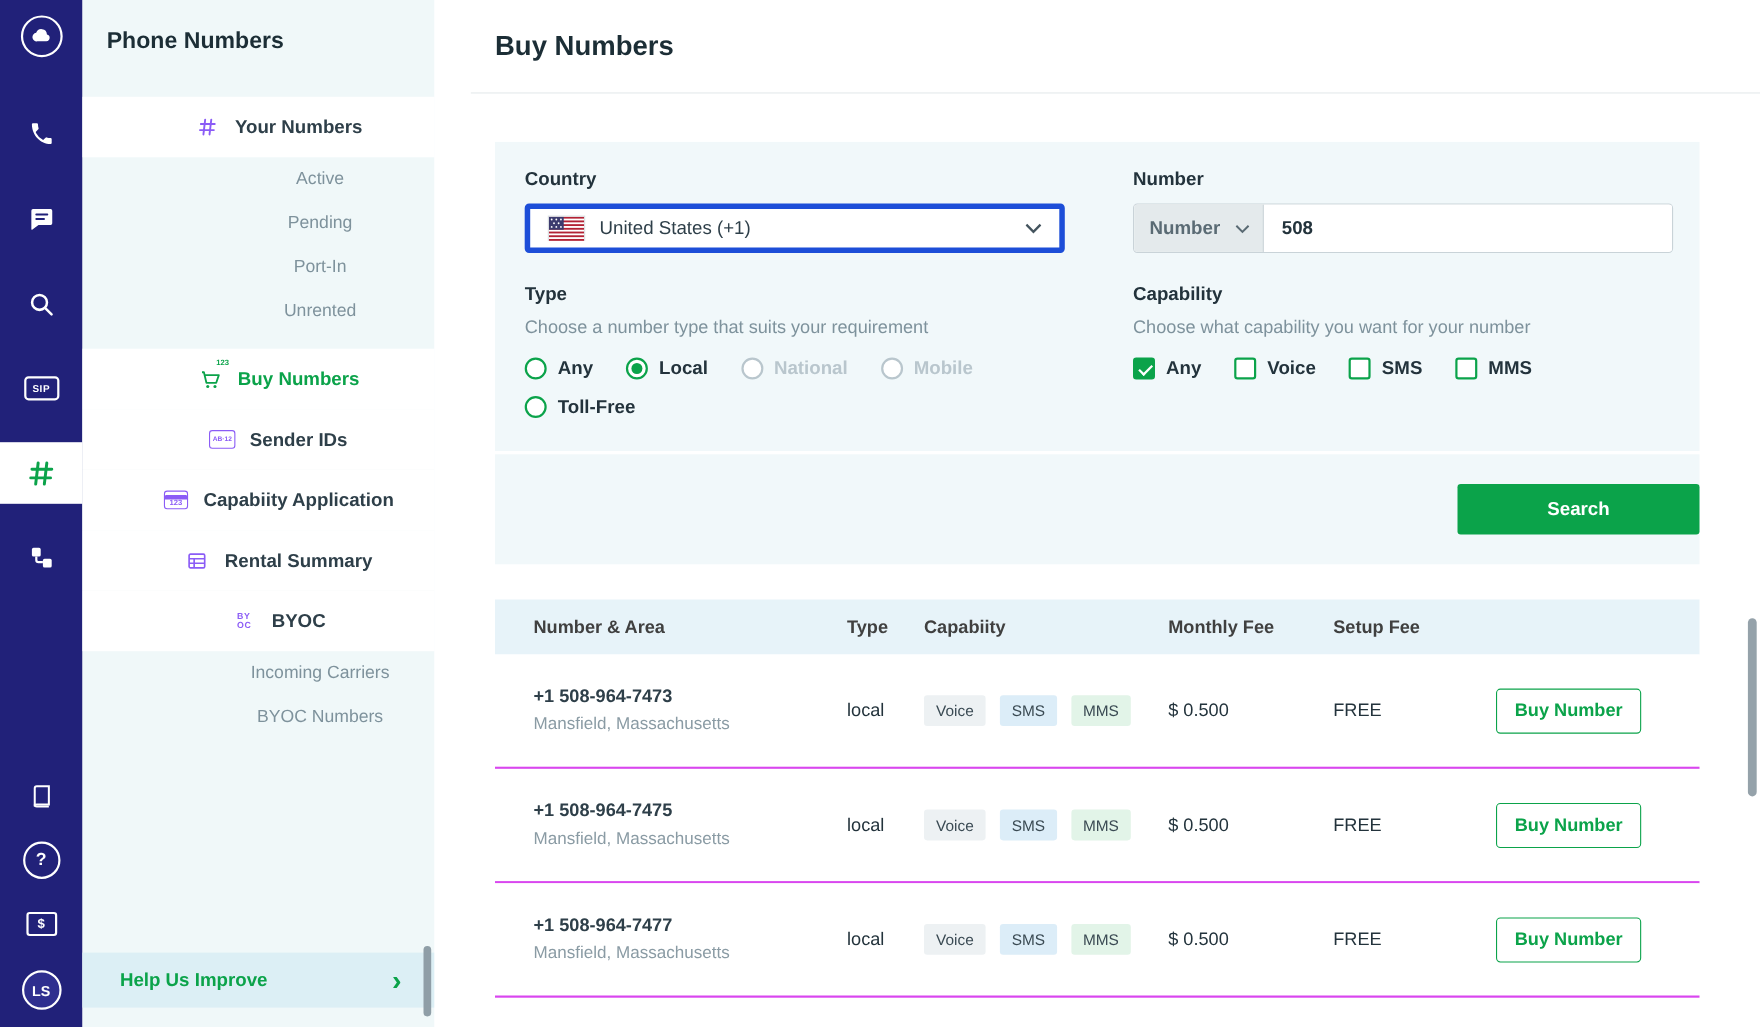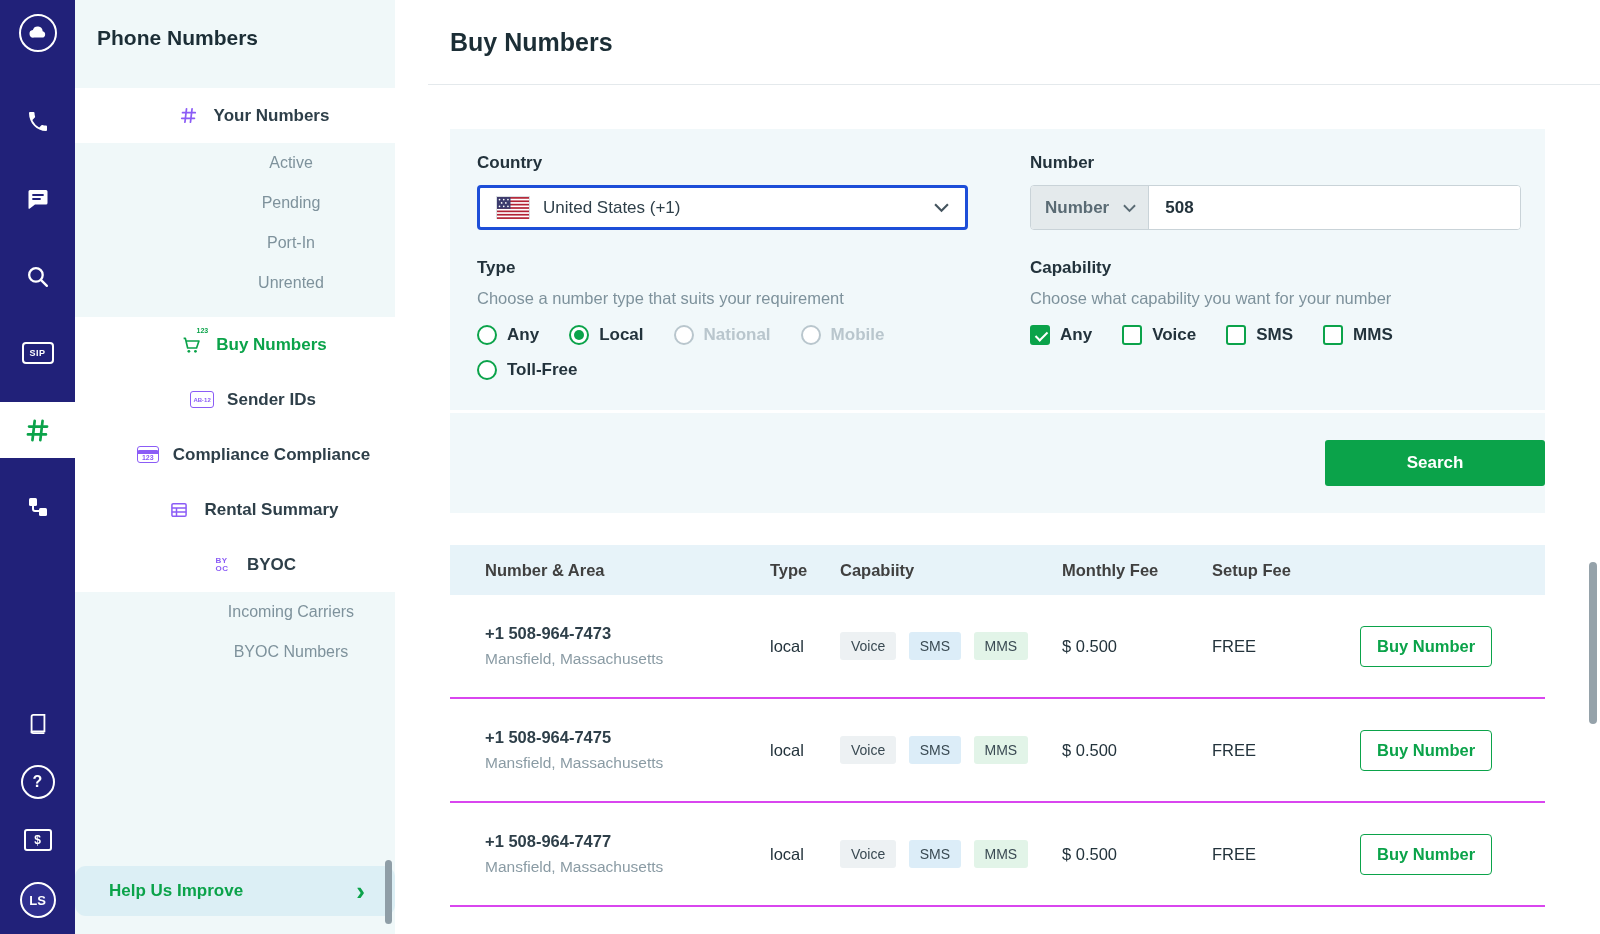--- a/index.html
+++ b/index.html
@@ -34,36 +34,36 @@
   .mi.sub { height:40px; padding-left:112px; font-size:16px; color:#7E929C; }
   .mi.space-before { margin-top:14px; }
   .mi.active-item { color:#0BA34A; }
   .mi-icon { width:24px; display:flex; justify-content:center; align-items:center; color:#8b5cf6; position:relative; }
   .mi.active-item .mi-icon { color:#0BA34A; }
   .cart-badge { position:absolute; top:-7px; right:-5px; font-size:7px; font-weight:700; color:#0BA34A; }
   .idcard { width:24px; height:17px; border:1.6px solid currentColor; border-radius:3px; display:flex; align-items:center; justify-content:center; font-size:6px; font-weight:700; color:inherit; }
   .card123 { width:22px; height:17px; border:1.6px solid currentColor; border-radius:3px; display:flex; flex-direction:column; align-items:center; justify-content:flex-end; font-size:7px; font-weight:700; padding-bottom:1px; }
   .card123 i { display:block; width:100%; height:4px; background:currentColor; border-radius:1px 1px 0 0; font-style:normal; }
   .byoc-txt { font-size:8px; font-weight:700; line-height:.95; letter-spacing:.5px; text-align:left; }
-  .help-bar { position:absolute; left:0; right:0; bottom:18px; height:50px; background:#DCEFF5; display:flex; align-items:center; padding:0 30px 0 34px; color:#0BA34A; font-size:17px; font-weight:700; cursor:pointer;border-radius:11px; }
+  .help-bar { position:absolute; left:0; right:0; bottom:18px; height:50px; background:#DCEFF5; display:flex; align-items:center; padding:0 30px 0 34px; color:#0BA34A; font-size:17px; font-weight:700; cursor:pointer; }
   .help-bar .chev { margin-left:auto; font-size:26px; line-height:1; font-weight:700; }
   .sb-scroll { position:absolute; right:3px; bottom:10px; width:7px; height:64px; background:#8F9EA7; border-radius:4px; }
 
   
   .main { flex:1; position:relative; background:#fff; }
   .page-head { height:85px; position:relative; }
   .page-head h1 { padding:28px 0 0 55px; font-size:25px; font-weight:600; color:#1C2E36; }
   .page-head::after { content:""; position:absolute; left:33px; right:0; bottom:0; height:1px; background:#E4E9EC; }
   .content { margin:44px 55px 0 55px; }
 
   .form-panel { background:#F1F8FA; padding:24px 24px 30px 27px; display:grid; grid-template-columns:1fr 1fr; column-gap:62px; }
   .f-label { font-size:17px; font-weight:700; color:#23333C; }
   .f-sub { margin-top:11px; font-size:16.5px; color:#7E929C; }
   .mt { margin-top:28px; }
-  .select { margin-top:12px; height:45px; background:#fff; border:3px solid #1d4ed8; border-radius:4px; display:flex; align-items:center; padding:0 16px; font-size:17px; color:#2E3F49; cursor:pointer; }
+  .select { margin-top:12px; height:45px; background:#fff; border:5px solid #1d4ed8; border-radius:4px; display:flex; align-items:center; padding:0 16px; font-size:17px; color:#2E3F49; cursor:pointer; }
   .flag { width:34px; height:23px; margin-right:13px; display:inline-flex; border:1px solid #D8DEE2; }
   .chev-down { margin-left:auto; display:flex; }
   .combo { margin-top:12px; height:45px; background:#fff; border:1px solid #C9D3D8; border-radius:4px; display:flex; overflow:hidden; }
   .combo-prefix { background:#E4EAEC; display:flex; align-items:center; gap:14px; padding:0 12px 0 14px; font-size:17px; color:#5A6B74; font-weight:600; border-right:1px solid #C9D3D8; cursor:pointer; }
   .combo input { flex:1; border:none; outline:none; padding:0 16px; font-size:17px; font-weight:600; color:#23333C; font-family:inherit; background:#fff; }
   .opts { margin-top:17px; display:flex; flex-wrap:wrap; gap:15px 30px; align-items:center; }
   .opt { display:flex; align-items:center; gap:10px; font-size:17px; font-weight:600; color:#23333C; cursor:pointer; }
   .radio { width:20px; height:20px; border:2px solid #0BA34A; border-radius:50%; background:#fff; position:relative; flex-shrink:0; }
   .radio.checked::after { content:""; position:absolute; inset:3px; background:#0BA34A; border-radius:50%; }
   .opt.disabled { color:#B9C6CD; }
@@ -202,21 +202,21 @@
         <span>Sender IDs</span>
       </div>
 
       <div class="mi main">
         <span class="mi-icon">
           <span class="card123">
               <i></i>
               <span>123</span>
             </span>
         </span>
-        <span>Compliance Compliance</span>
+        <span>Capabiity Application</span>
       </div>
 
       <div class="mi main">
         <span class="mi-icon">
           <svg viewBox="0 0 24 24" width="20" height="20" fill="none" stroke="currentColor" stroke-width="1.8">
               <rect x="3.5" y="4.5" width="17" height="15" rx="1.5"></rect>
               <path d="M3.5 9.5h17M9 9.5V19.5M3.5 14.5h17"></path>
             </svg>
         </span>
         <span>Rental Summary</span>

